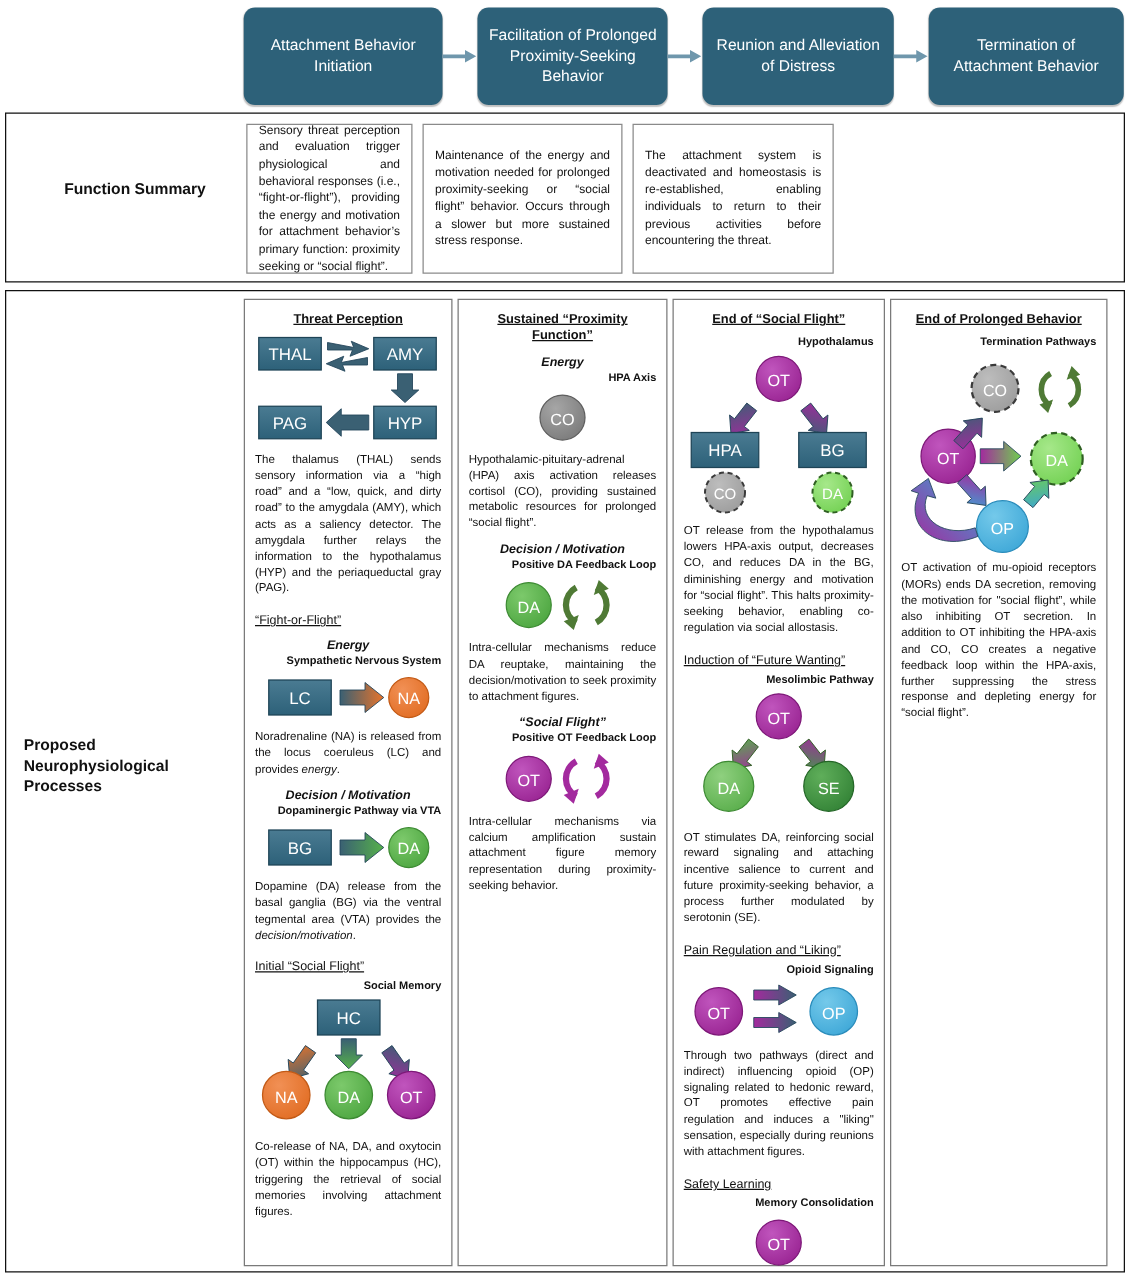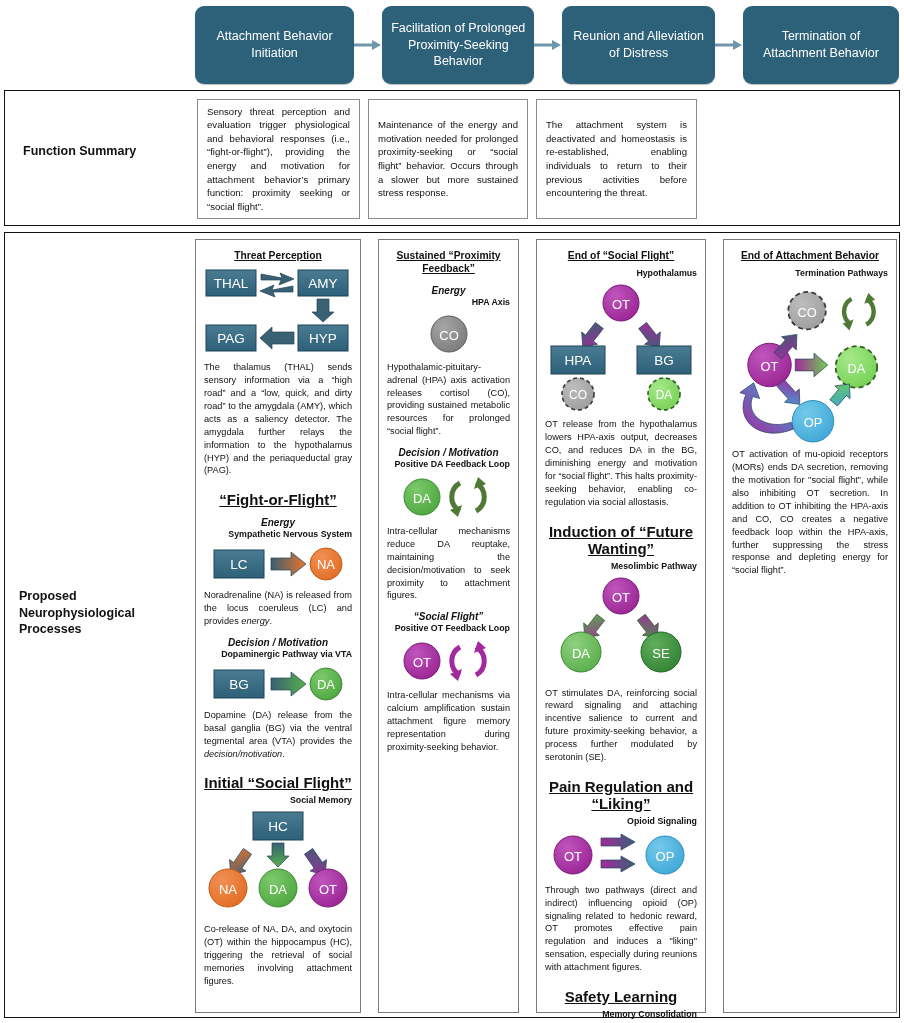--- a/index.html
+++ b/index.html
@@ -34,59 +34,59 @@
   }
   .stage-arrow svg { display:block; }
 
   
   .fs-band {
     position:absolute; left:4px; top:90px; width:896px; height:136px;
     border:1.2px solid #111; background:#fff;
   }
   .fs-label {
     position:absolute; left:18px; top:52px; width:170px;
-    font-size:12.5px; font-weight:bold; line-height:1.3;
+    font-size:12.5px; font-weight:bold; line-height:1.3;text-align:center;
   }
   .fs-cells { position:absolute; left:192px; top:8px; width:700px; height:120px; display:flex; gap:8px; }
   .fs-cell {
     border:1px solid #8a8a8a; background:#fff;
     padding:8px 9px; font-size:9.6px; line-height:1.42;
     text-align:justify; text-justify:inter-word;
     display:flex; align-items:center;
   }
-  .fs-cell.c1 { width:163px; }
+  .fs-cell.c1 { width:133px; }
   .fs-cell.c2 { width:160px; }
   .fs-cell.c3 { width:160px; }
   .fs-cell.c4 { width:161px; }
 
   
   .main-band {
     position:absolute; left:4px; top:232px; width:896px; height:786px;
     border:1.2px solid #111; background:#fff;
   }
   .main-label {
     position:absolute; left:14px; top:355px; width:175px;
     font-size:12.5px; font-weight:bold; line-height:1.32;
   }
-  .cols { position:absolute; left:190px; top:6px; width:702px; height:774px; display:flex; gap:17px; }
+  .cols { position:absolute; left:190px; top:6px; width:702px; height:774px; display:flex; gap:4px; }
   .col {
     border:1px solid #7a7a7a; background:#fff; padding:7px 8px 6px 8px;
     position:relative;
   }
   .col.c1 { width:167px; }
   .col.c2 { width:168px; }
   .col.c3 { width:170px; }
   .col.c4 { width:174px; }
 
   .col-title {
     text-align:center; font-size:10.3px; font-weight:bold;
     text-decoration:underline; margin:2px 0 6px 0; line-height:1.3;
   }
   .sec-title {
-    text-align:center; font-size:15px; font-weight:bold;
+    font-size:10px; font-weight:normal;
     text-decoration:underline; margin:14px 0 4px 0;
   }
   .sub-ital {
     text-align:center; font-size:10px; font-weight:bold; font-style:italic;
     margin:9px 0 1px 0;
   }
   .sub-bold {
     text-align:right; font-size:8.8px; font-weight:bold; margin:1px 0 5px 0;
   }
   .body-text {
@@ -274,21 +274,21 @@
             <circle cx="74" cy="78" r="19" fill="url(#gDA)" stroke="#3d8a33" stroke-width="1"></circle>
             <text class="nlabel" x="74" y="84">DA</text>
             <circle cx="124" cy="78" r="19" fill="url(#gOT)" stroke="#7d1878" stroke-width="1"></circle>
             <text class="nlabel" x="124" y="84">OT</text>
           </svg>
         </div>
         <div class="body-text">Co-release of NA, DA, and oxytocin (OT) within the hippocampus (HC), triggering the retrieval of social memories involving attachment figures.</div>
       </div>
 
       <div class="col c2">
-        <div class="col-title">Sustained “Proximity Feedback”</div>
+        <div class="col-title">Sustained “Proximity Function”</div>
 
         <div class="sub-ital">Energy</div>
         <div class="sub-bold">HPA Axis</div>
 
         <div class="dia">
           <svg width="60" height="44" viewBox="0 0 60 44" aria-hidden="true">
             <defs>
               <radialGradient id="gCO" cx="0.35" cy="0.3" r="0.85">
                 <stop offset="0" stop-color="#a6a6a6"></stop>
                   <stop offset="1" stop-color="#777777"></stop>
@@ -461,21 +461,21 @@
         <div class="dia">
           <svg width="60" height="44" viewBox="0 0 60 44" aria-hidden="true">
             <circle cx="30" cy="22" r="18" fill="url(#gOT)" stroke="#7d1878" stroke-width="1"></circle>
             <text class="nlabel" x="30" y="28">OT</text>
           </svg>
         </div>
         <div class="body-text">The action of OT furthermore ensures efficient safety learning through long-term neural plasticity and memory consolidation.</div>
       </div>
 
       <div class="col c4">
-        <div class="col-title">End of Attachment Behavior</div>
+        <div class="col-title">End of Prolonged Behavior</div>
         <div class="sub-bold">Termination Pathways</div>
 
         <div class="dia">
           <svg width="158" height="160" viewBox="0 0 158 160" aria-hidden="true">
             <defs>
               <linearGradient id="gA1" x1="0" y1="1" x2="1" y2="0">
                 <stop offset="0" stop-color="#a32a9e"></stop>
                   <stop offset="1" stop-color="#3a6073"></stop>
               </linearGradient>
               <linearGradient id="gA2" x1="0" y1="0" x2="1" y2="0">

